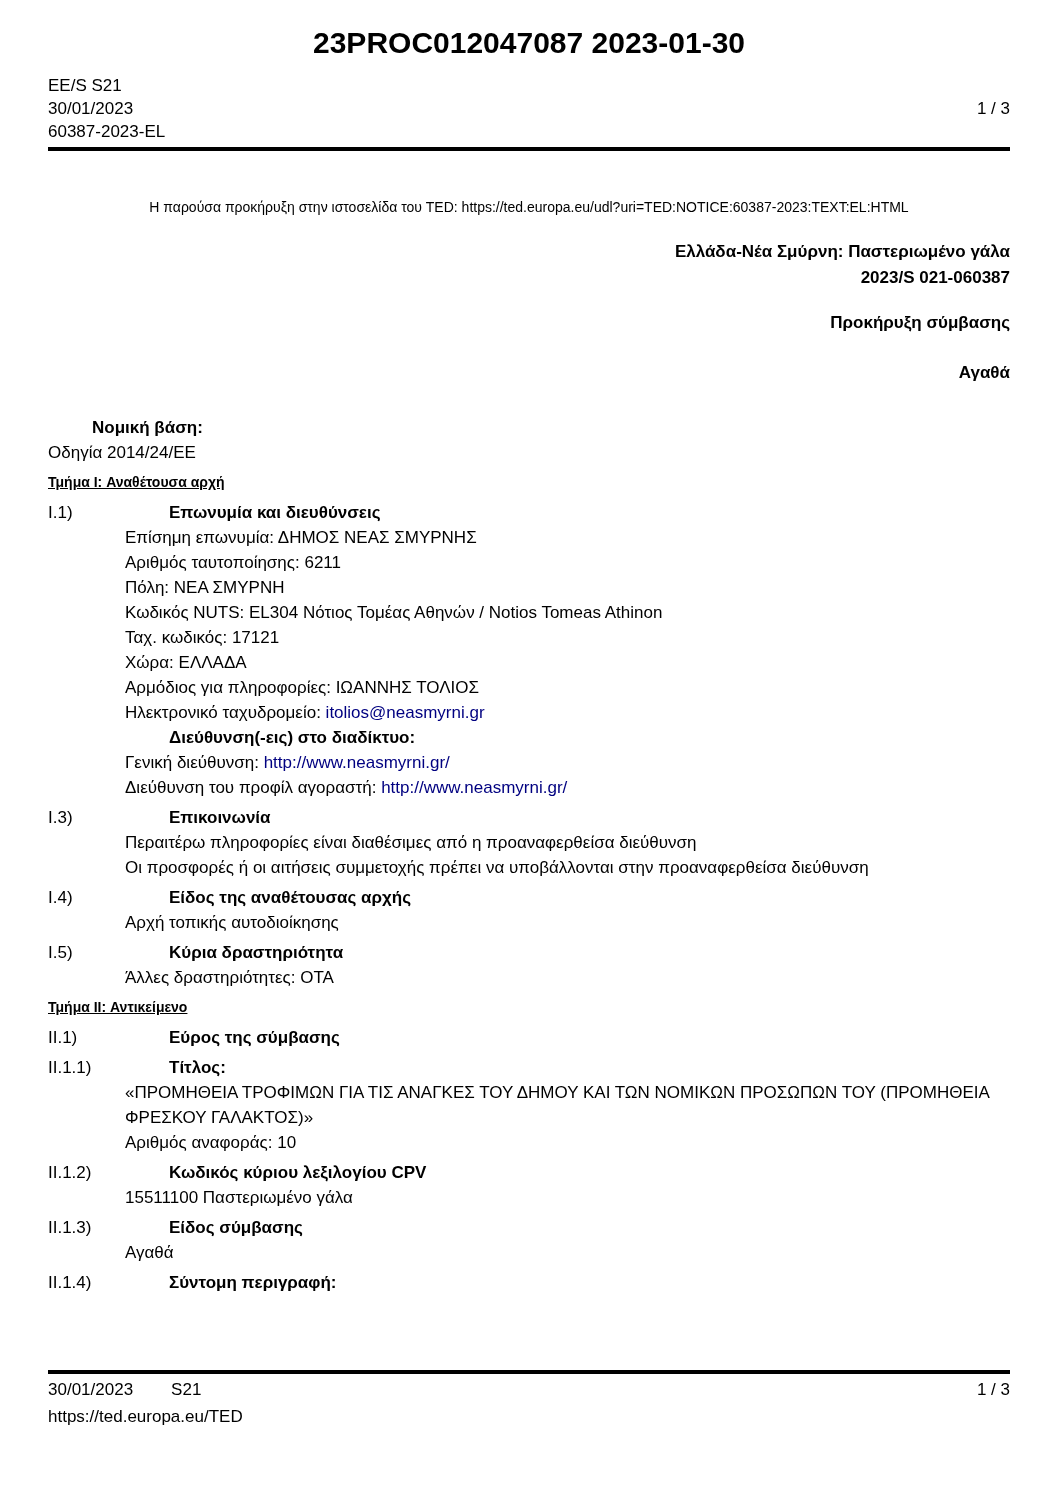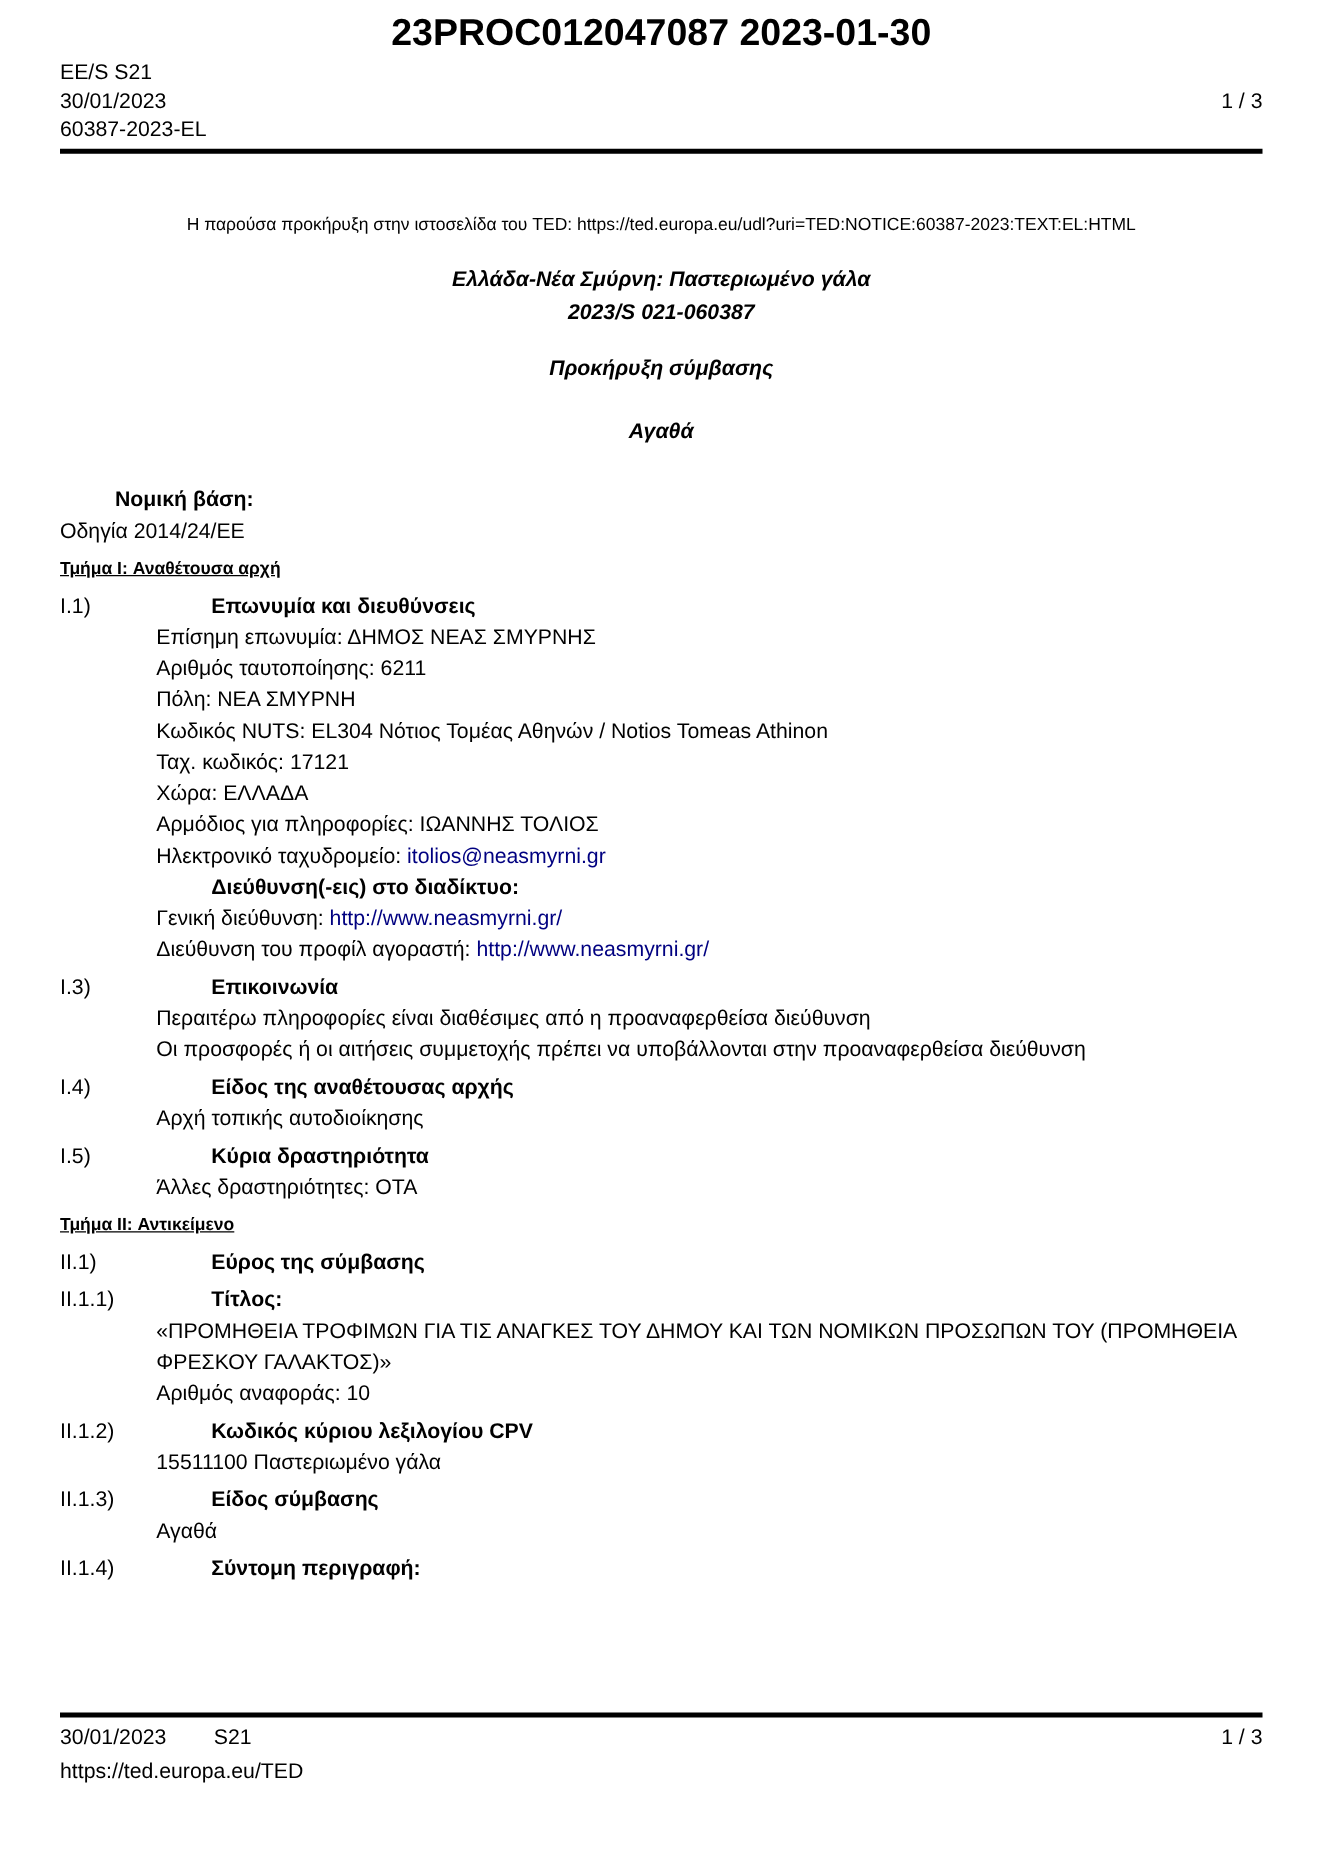--- a/index.html
+++ b/index.html
@@ -4,29 +4,29 @@
 <style>
   * { margin:0; padding:0; box-sizing:border-box; }
   html, body { background:#ffffff; }
   body {
     width:1058px; height:1497px; position:relative;
     font-family:"Liberation Sans","DejaVu Sans",sans-serif;
     color:#000000; overflow:hidden;
   }
   .page { padding:0 48px; }
 
-  .doc-title { text-align:center; padding-top:11px; font-size:30px; font-weight:bold; line-height:32px; }
-  .header-meta { font-size:17px; line-height:23px; margin-top:3px; }
+  .doc-title { text-align:center; padding-top:27px; font-size:30px; font-weight:bold; line-height:32px; }
+  .header-meta { font-size:17px; line-height:23px; margin-top:15px; }
   .meta-row { display:flex; justify-content:space-between; }
   .rule { height:4px; background:#000000; }
   .rule-top { margin-top:4px; }
 
   .ted-line { margin-top:46px; text-align:center; font-size:14px; line-height:20px; }
 
-  .h-center { text-align:center; font-weight:bold; font-size:17px; line-height:26px;font-style:italic; }
+  .h-center { text-align:right; font-weight:bold; font-size:17px; line-height:26px; }
   .h-country { margin-top:22px; }
   .h-type { margin-top:19px; }
   .h-nature { margin-top:24px; }
 
   .body-text { font-size:17px; line-height:25px; }
   .legal { margin-top:29px; }
   .bold { font-weight:bold;margin-left:44px; }
 
   .section-heading { font-size:14px; line-height:25px; font-weight:bold; text-decoration:underline; margin-top:5px; }
 

